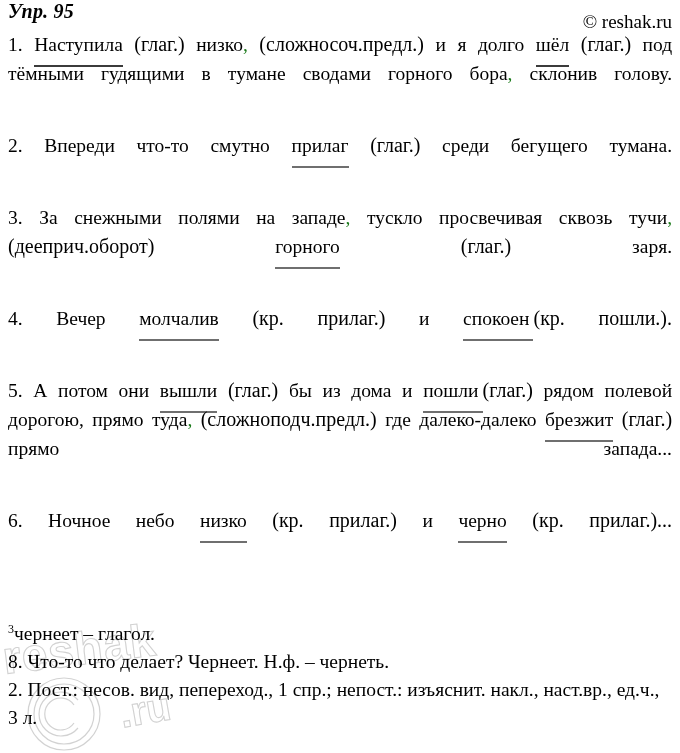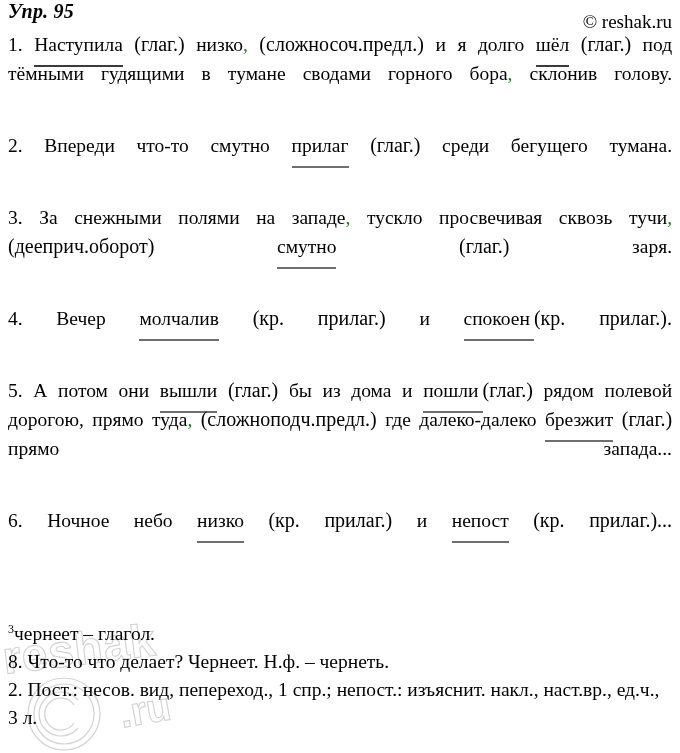--- a/index.html
+++ b/index.html
@@ -161,32 +161,32 @@
       <span class="u">прилаг</span>
       <span class="ann">(глаг.)</span>
       <span>среди бегущего тумана.</span>
     </p>
 
     <p class="para">
       <span>3.</span>
       <span>За снежными полями на западе</span><span class="gc">,</span>
       <span>тускло просвечивая сквозь тучи</span><span class="gc">,</span>
       <span class="ann">(дееприч.оборот)</span>
-      <span class="u">смутно</span>
+      <span class="u">горного</span>
       <span class="ann">(глаг.)</span>
       <span>заря.</span>
     </p>
 
     <p class="para">
       <span>4.</span>
       <span>Вечер</span>
       <span class="u">молчалив</span>
       <span class="ann">(кр. прилаг.)</span>
       <span>и</span>
-      <span class="u u-pad">спокоен</span><span class="ann">(кр. прилаг.).</span>
+      <span class="u u-pad">спокоен</span><span class="ann">(кр. пошли.).</span>
     </p>
 
     <p class="para">
       <span>5.</span>
       <span>А потом они</span>
       <span class="u">вышли</span>
       <span class="ann">(глаг.)</span>
       <span>бы из дома и</span>
       <span class="u u-pad">пошли</span><span class="ann">(глаг.)</span>
       <span>рядом полевой дорогою, прямо туда</span><span class="gc">,</span>
@@ -196,21 +196,21 @@
       <span class="ann">(глаг.)</span>
       <span>прямо запада...</span>
     </p>
 
     <p class="para last-of-block">
       <span>6.</span>
       <span>Ночное небо</span>
       <span class="u">низко</span>
       <span class="ann">(кр. прилаг.)</span>
       <span>и</span>
-      <span class="u">непост</span>
+      <span class="u">черно</span>
       <span class="ann">(кр. прилаг.)...</span>
     </p>
   </div>
 
   <div class="spacer-lg"></div>
 
   <div class="analysis">
     <p><span class="sup">3</span><span>чернеет – глагол.</span></p>
     <p>8. Что-то что делает? Чернеет. Н.ф. – чернеть.</p>
     <p>2. Пост.: несов. вид, пепереход., 1 спр.; непост.: изъяснит. накл., наст.вр., ед.ч., 3 л.</p>

